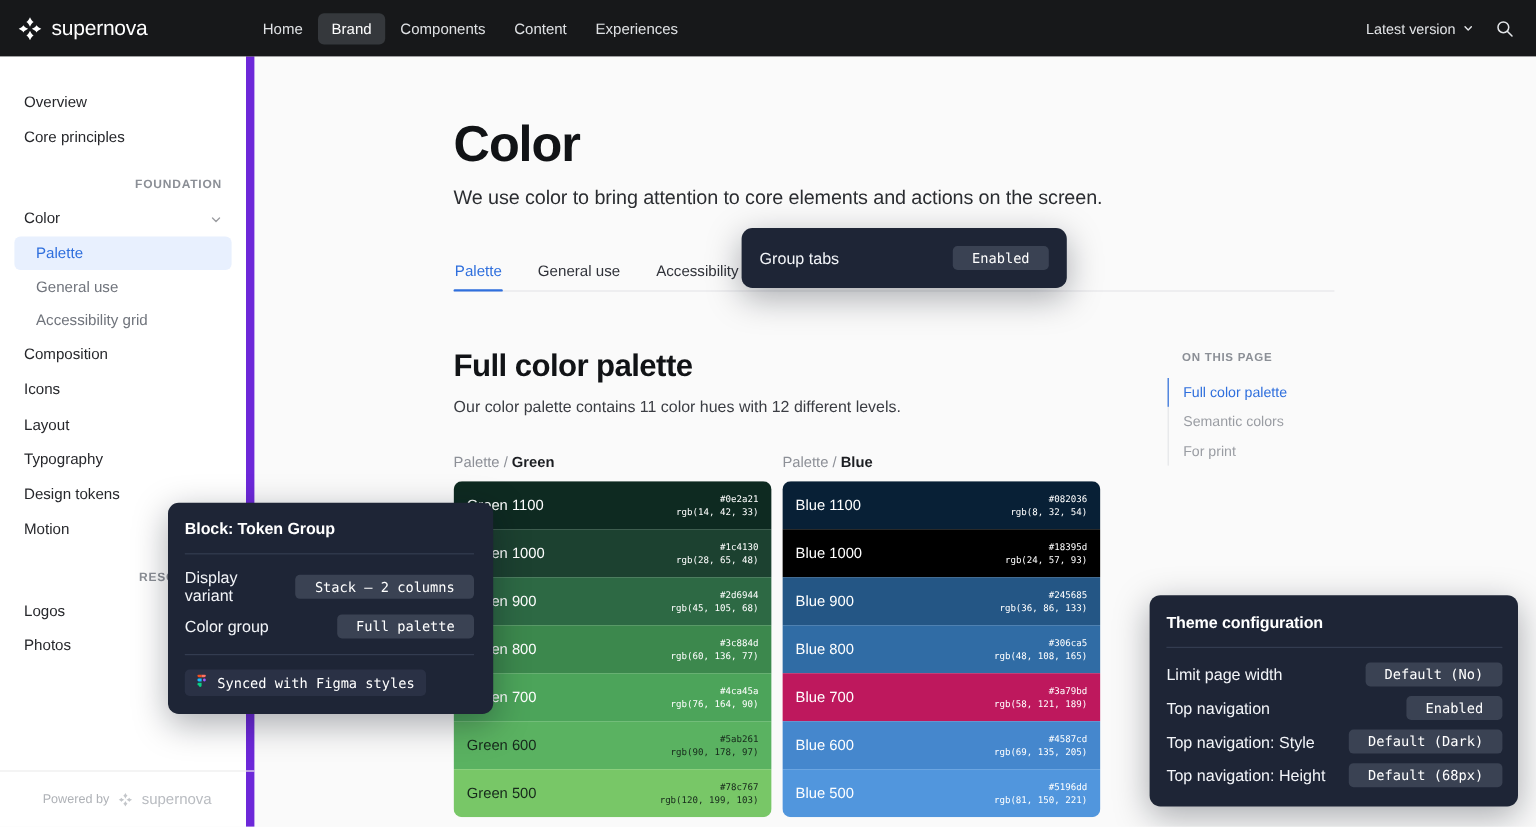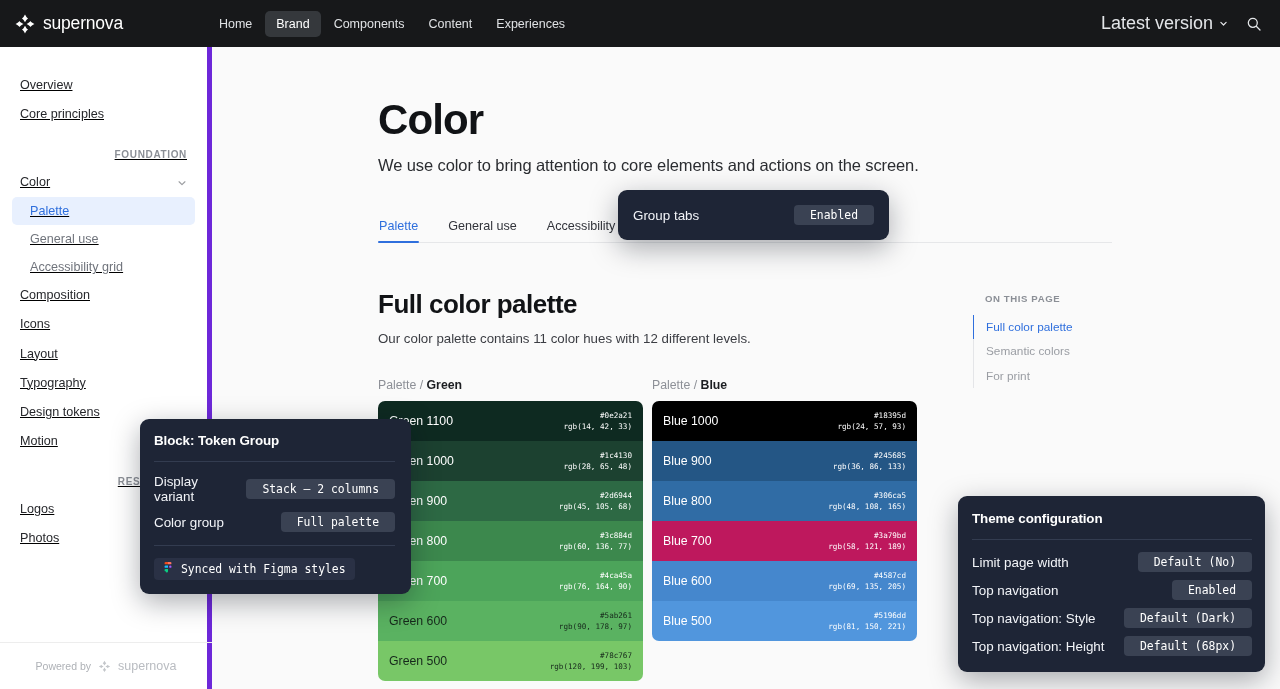--- a/index.html
+++ b/index.html
@@ -31,33 +31,32 @@
     color: #dfe1e4; font-size: 12.5px; padding: 6px 11px;
     border-radius: 5px; cursor: pointer; white-space: nowrap;
   }
   .topnav-link.active { background: #35383c; color: #fff; }
   .topnav-right {
     margin-left: auto; display: flex; align-items: center;
     gap: 18px; margin-right: 18px;
   }
   .version-select {
     display: flex; align-items: center; gap: 6px;
-    color: #e3e5e8; font-size: 18px; cursor: pointer;
+    color: #e3e5e8; font-size: 12px; cursor: pointer;
   }
   .chev { width: 9px; height: 9px; display:block; }
   .search-btn { cursor: pointer; display: flex; }
 
   
   .sidebar {
     position: absolute; top: 47px; left: 0;
     width: 212px; height: 642px;
     background: #fff;
-    border-right: 5px solid #6d28d9;
+    border-right: 7px solid #6d28d9;
     z-index: 10;
-    text-decoration: underline;
   }
   .sb-scroll { padding: 24px 12px 0 12px; }
   .sb-item {
     font-size: 12.6px; color: #26272b; padding: 7px 8px;
     border-radius: 5px; cursor: pointer; line-height: 1.2;
     display: flex; align-items: center; justify-content: space-between;
   }
   .sb-group-label {
     font-size: 10px; letter-spacing: 0.65px; color: #8b8f96;
     font-weight: 600; padding: 8px; margin-top: 12px; text-align: right;
@@ -368,20 +367,27 @@
                 <div class="swatch-codes">
                   <span class="swatch-hex">#78c767</span>
                   <span class="swatch-rgb">rgb(120, 199, 103)</span>
                 </div>
               </div>
             </div>
           </div>
           <div class="palette-col">
             <div class="palette-label"><span>Palette / </span><b>Blue</b></div>
             <div class="swatch-stack">
+              <div class="swatch" style="background: rgb(8, 32, 54); color: rgb(255, 255, 255);">
+                <div class="swatch-name">Blue 1100</div>
+                <div class="swatch-codes">
+                  <span class="swatch-hex">#082036</span>
+                  <span class="swatch-rgb">rgb(8, 32, 54)</span>
+                </div>
+              </div>
               <div class="swatch" style="background: #000000; color: rgb(255, 255, 255);">
                 <div class="swatch-name">Blue 1000</div>
                 <div class="swatch-codes">
                   <span class="swatch-hex">#18395d</span>
                   <span class="swatch-rgb">rgb(24, 57, 93)</span>
                 </div>
               </div>
               <div class="swatch" style="background: rgb(36, 86, 133); color: rgb(255, 255, 255);">
                 <div class="swatch-name">Blue 900</div>
                 <div class="swatch-codes">

